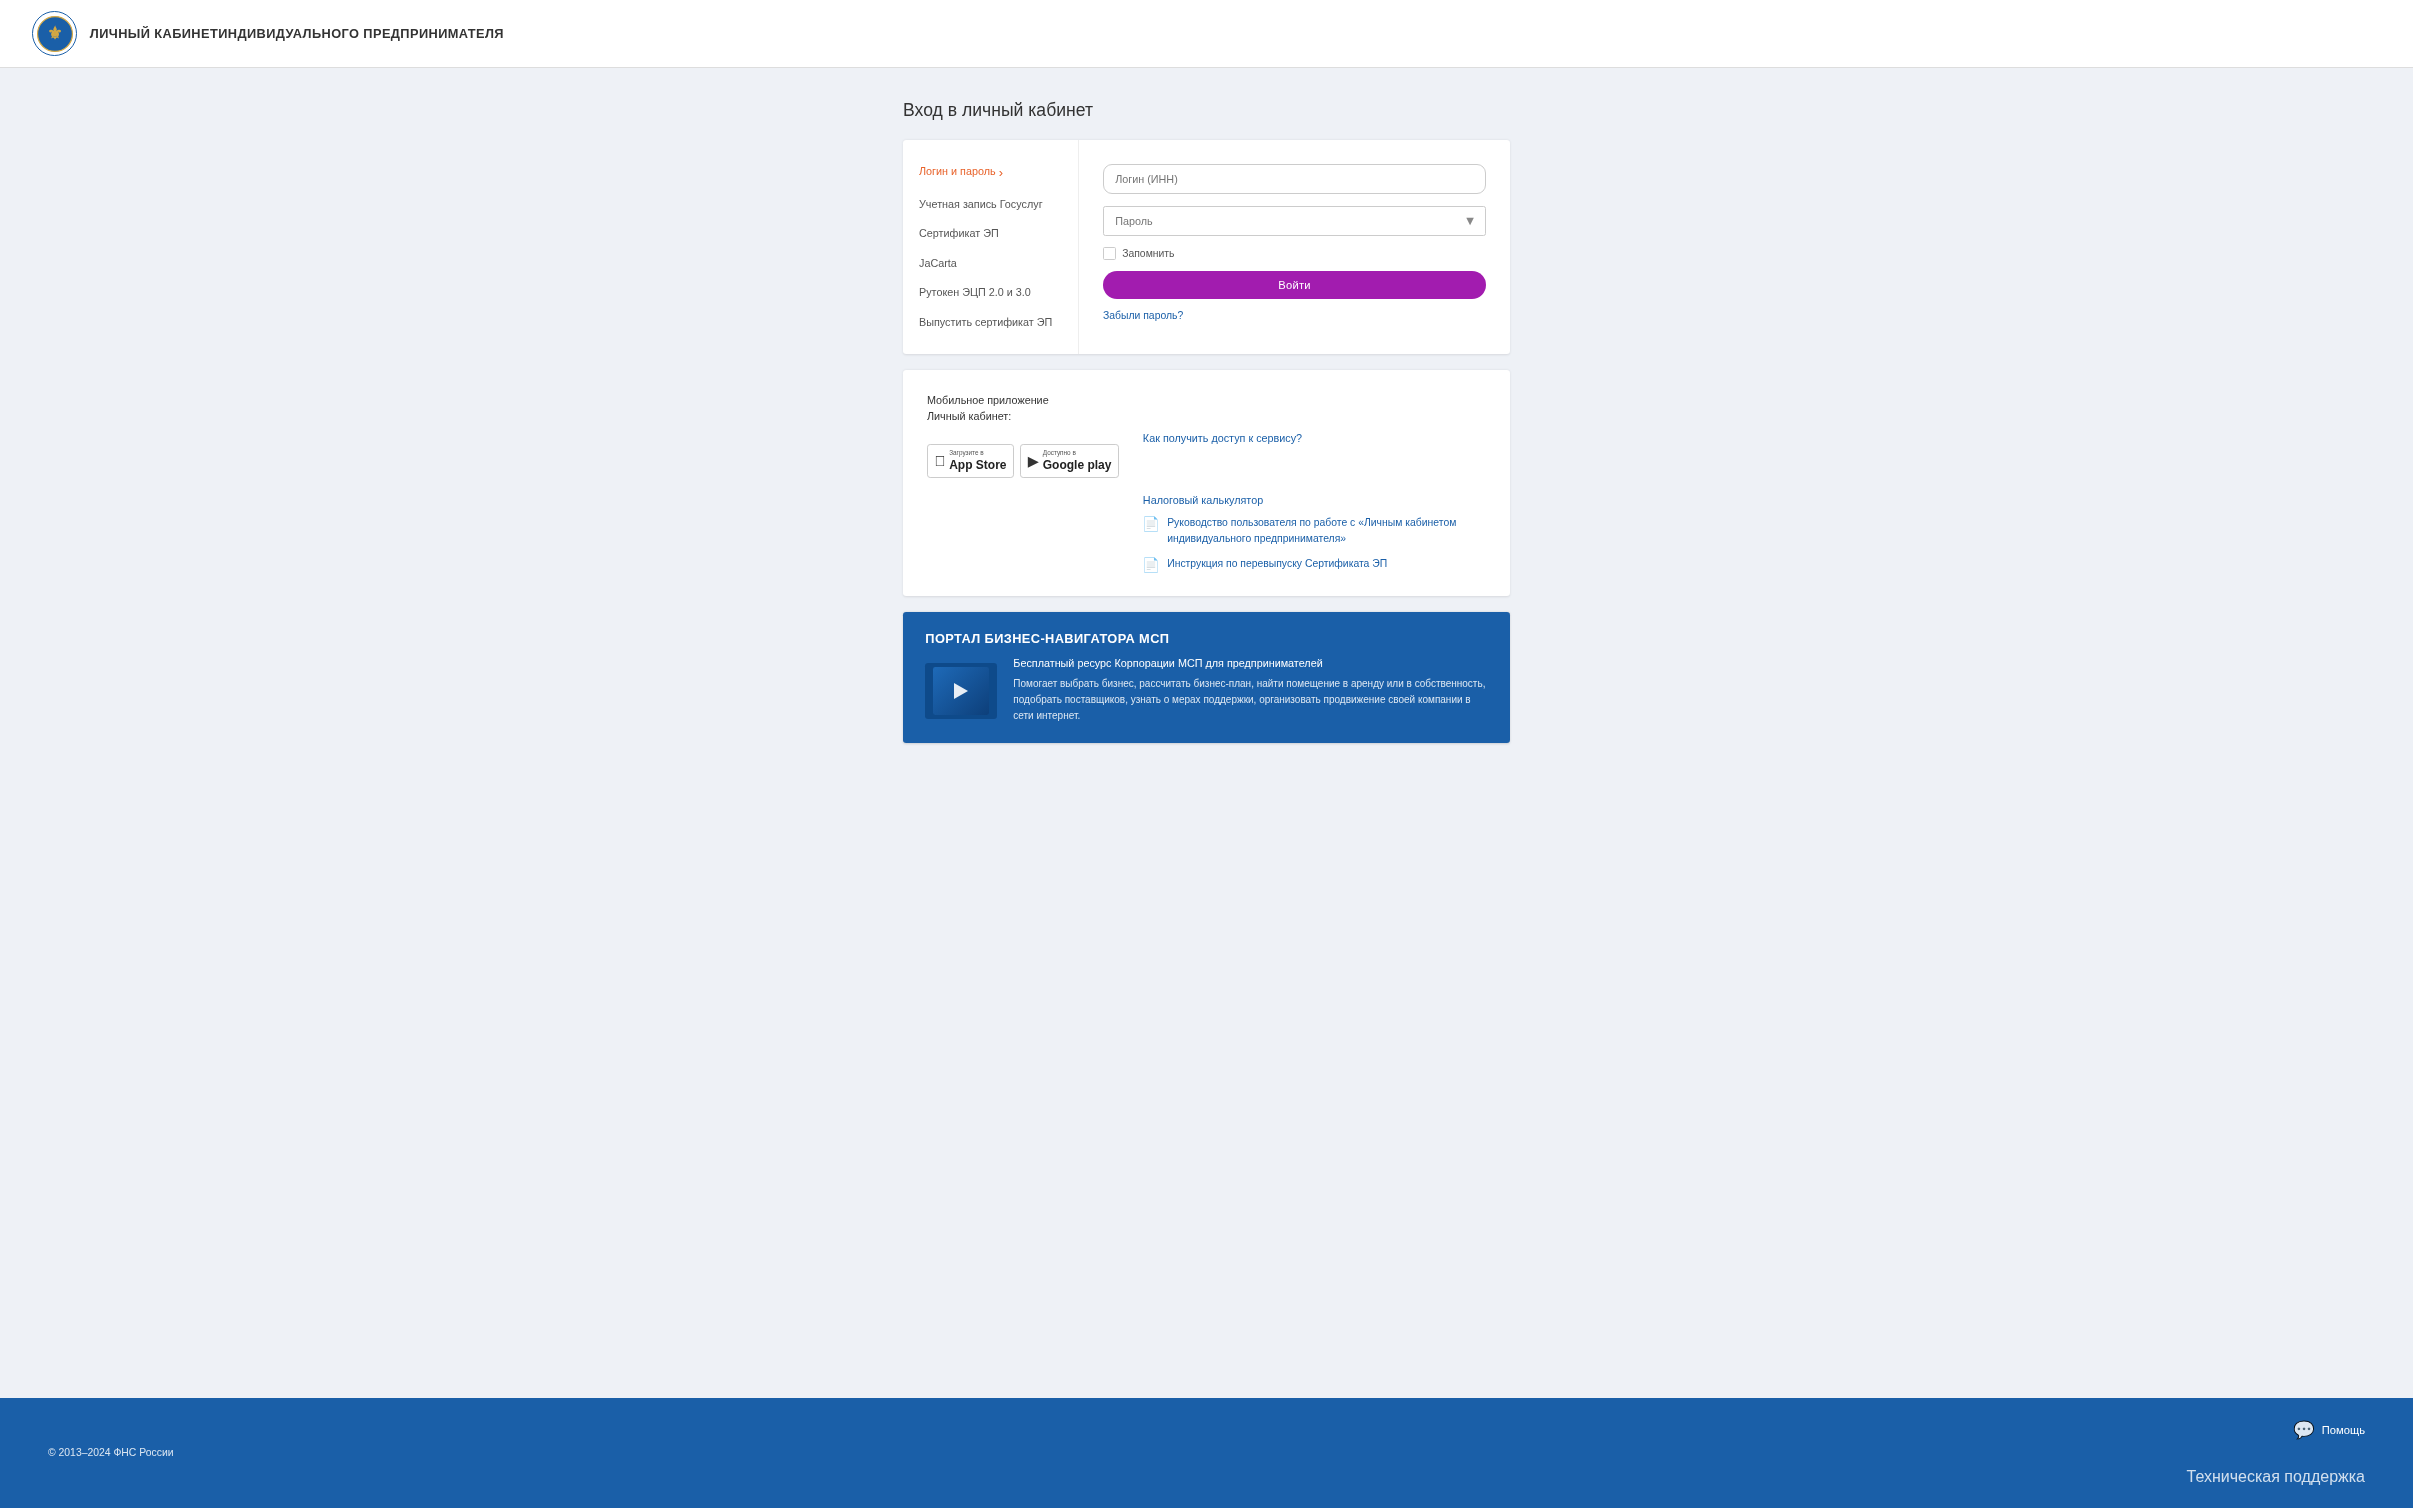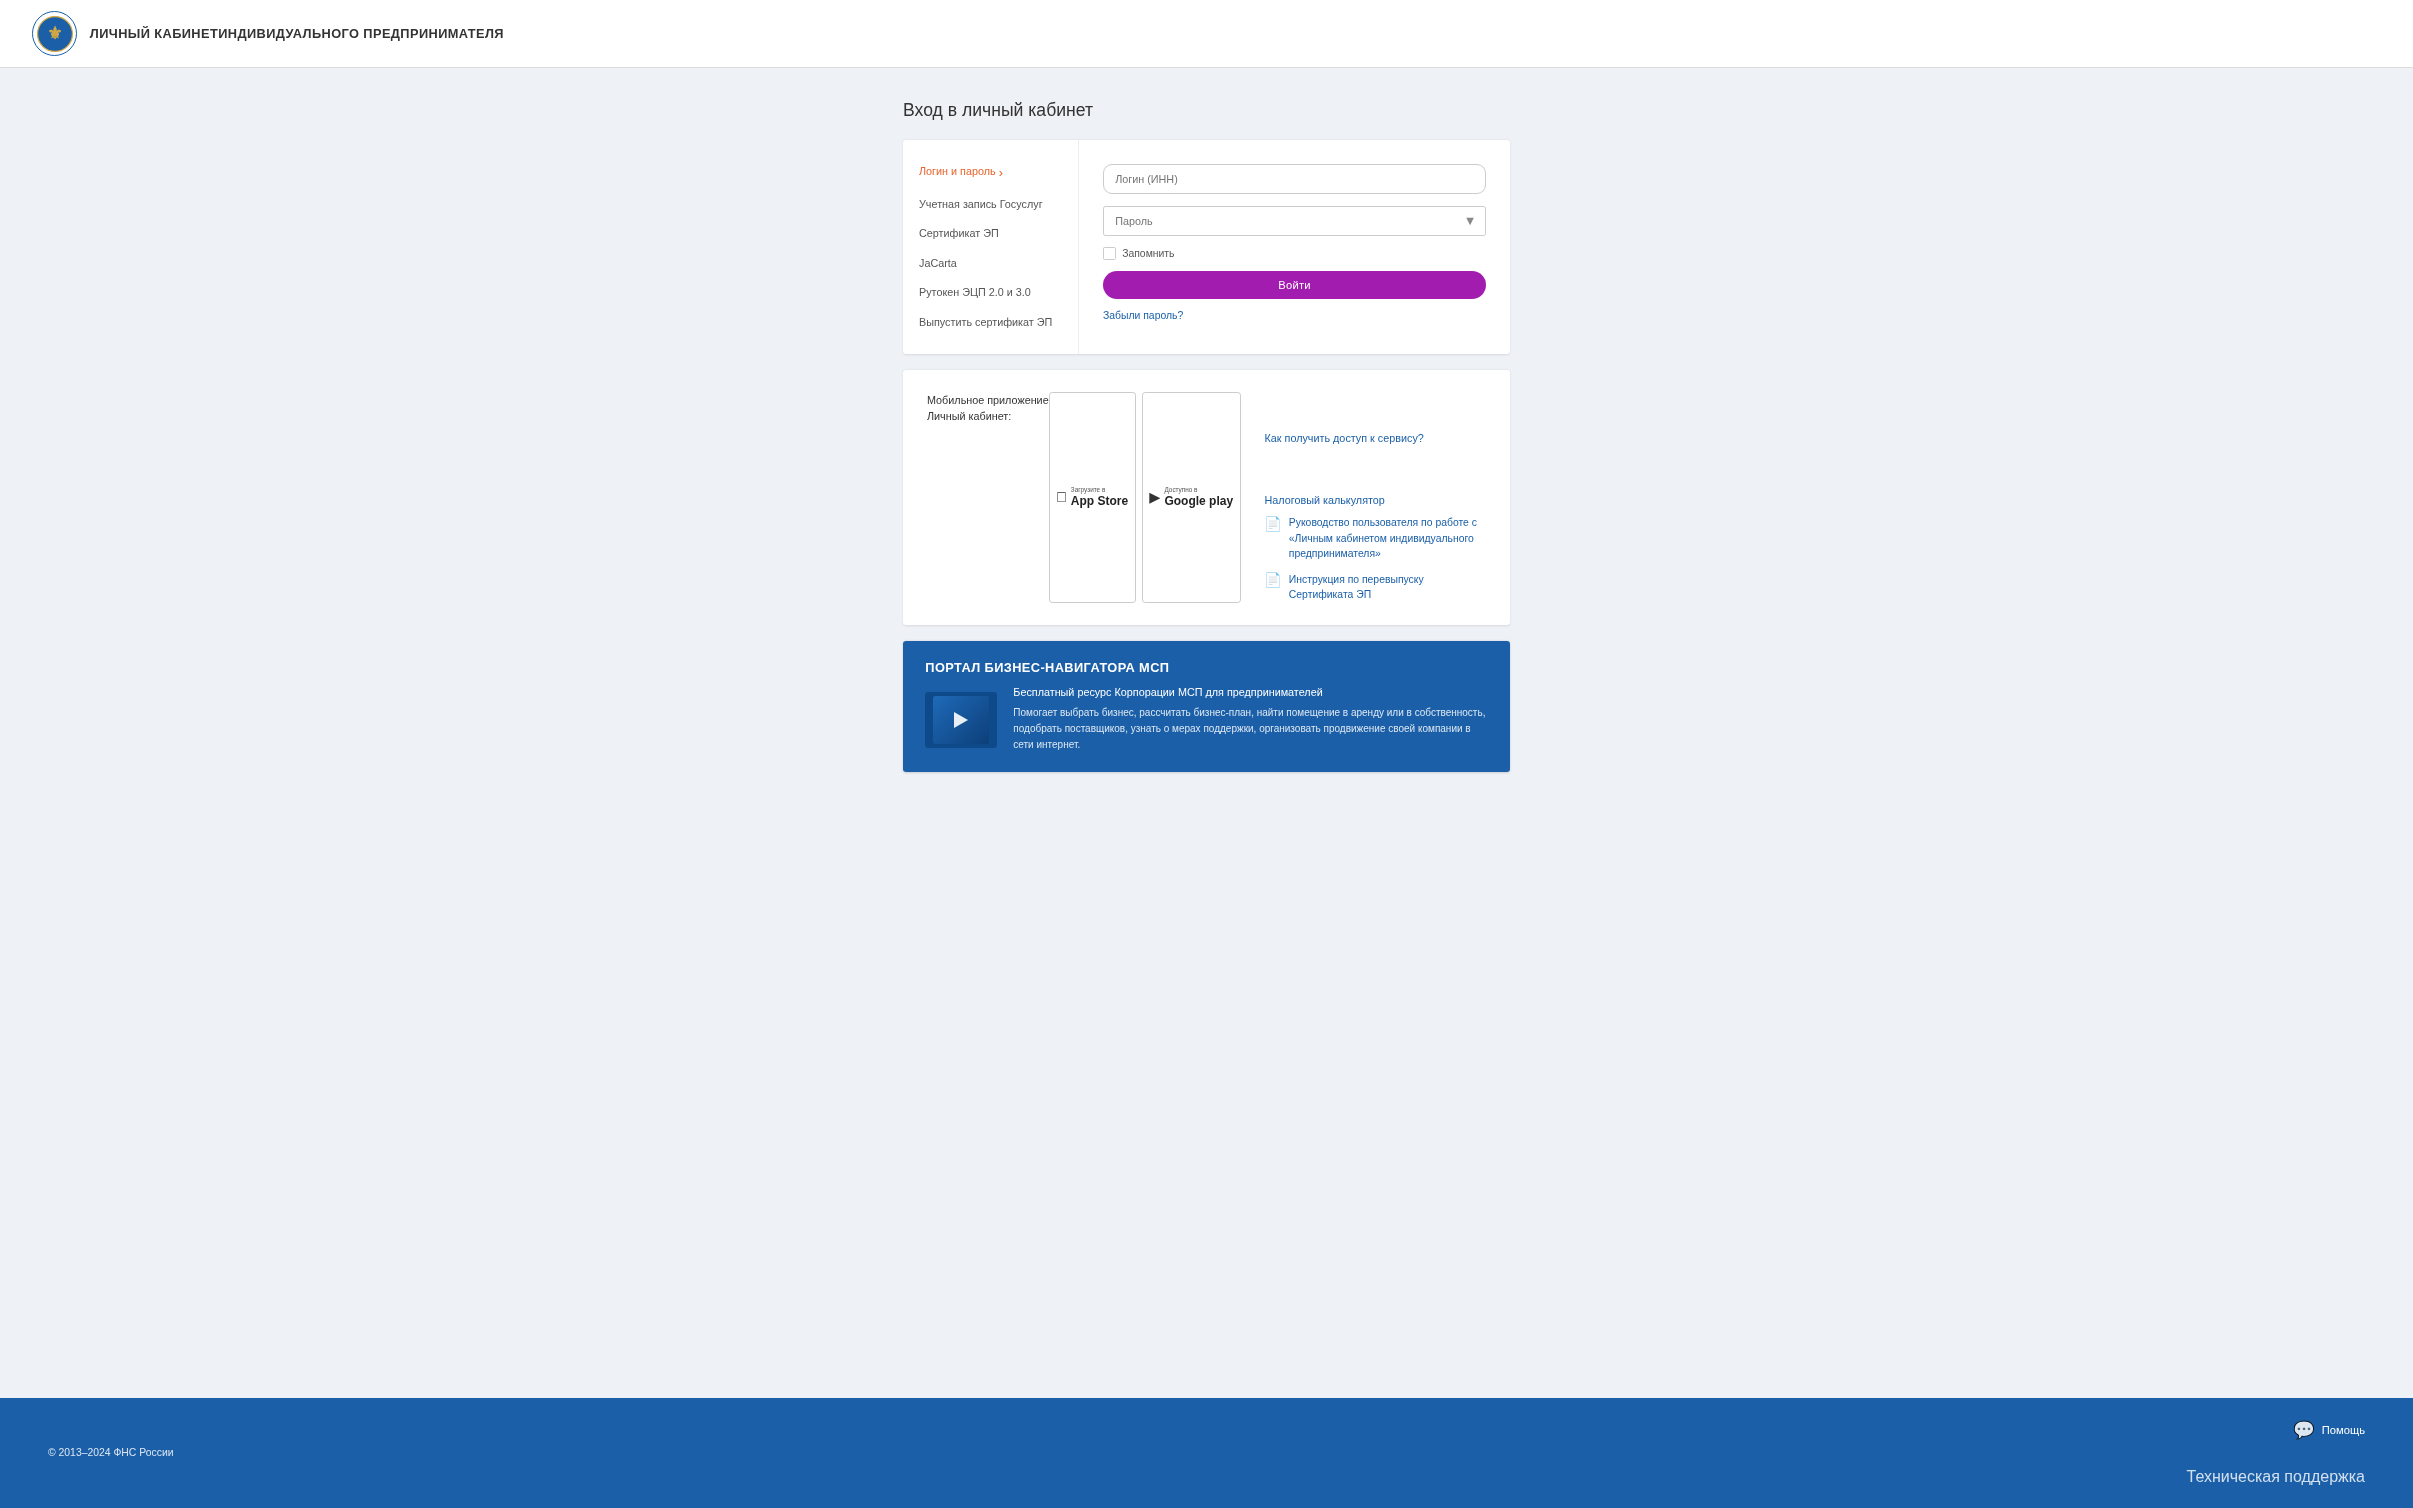--- a/index.html
+++ b/index.html
@@ -201,22 +201,22 @@
       display: flex;
       padding: 22.3px 24px;
       margin-bottom: 16px;
       box-shadow: 0 0.8px 2.4px rgba(0,0,0,0.1);
       gap: 24px;
     }
 
     .mobile-app-section {
       min-width: 144px;
       display: flex;
-      flex-direction: row;
-      gap: 0;
+      flex-direction: column;
+      gap: 20px;
     }
     .mobile-app-title {
       font-size: 10.8px;
       color: #333;
       line-height: 1.5;
     }
     .app-badges {
       display: flex;
       gap: 6.4px;
       flex-wrap: wrap;

